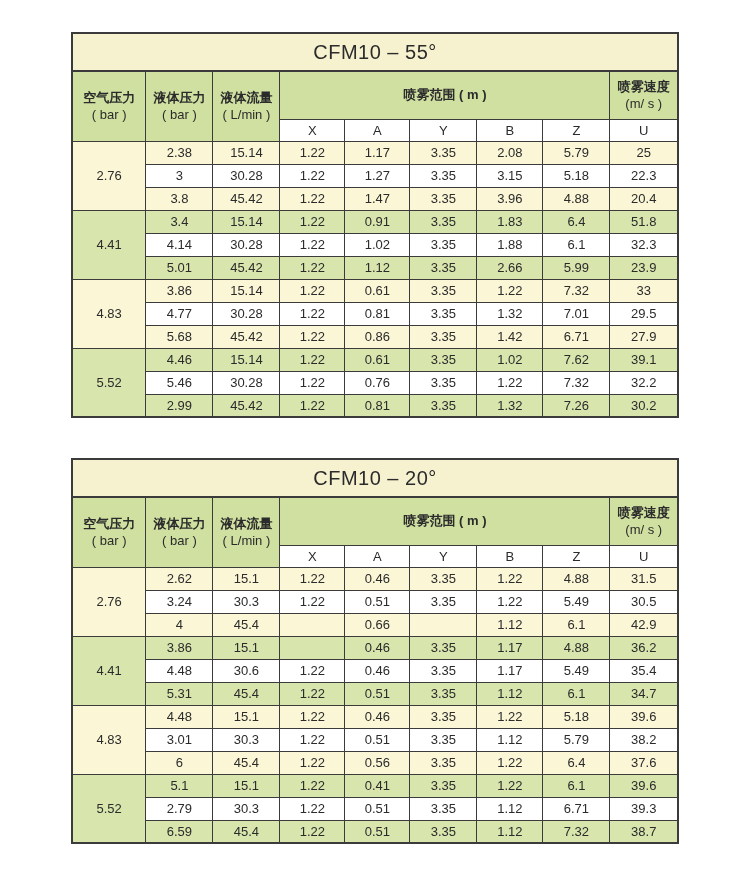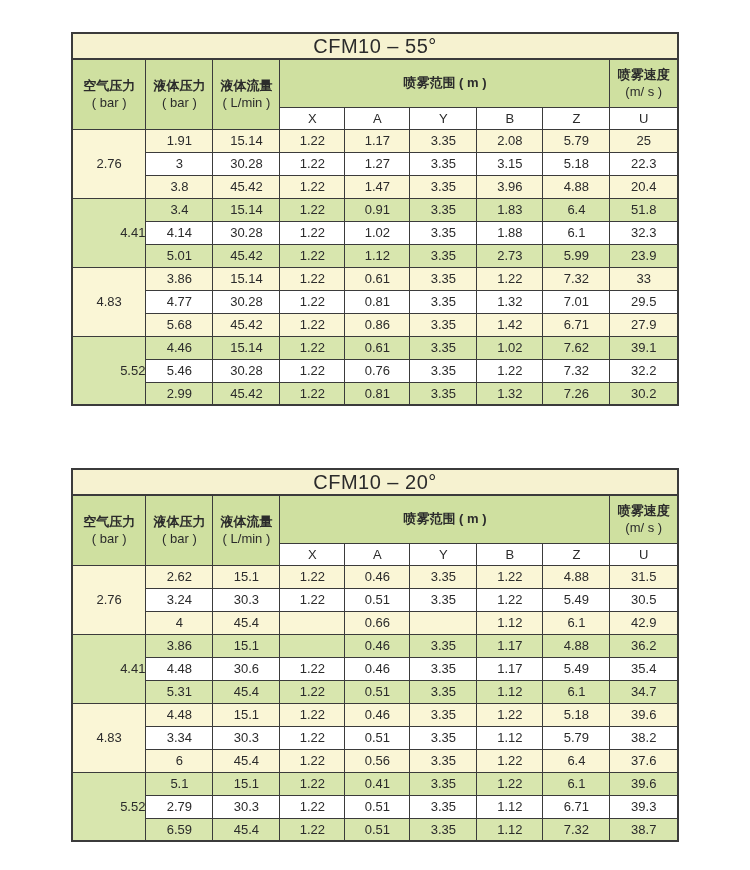--- a/index.html
+++ b/index.html
@@ -20,54 +20,54 @@
     color:var(--text);
   }
   .page{padding-top:32px;}
   table.spec-table{
     width:608px;
     margin:0 auto;
     border-collapse:collapse;
     table-layout:fixed;
     border:2px solid var(--border);
   }
-  table.spec-table + table.spec-table{margin-top:62px;}
+  table.spec-table + table.spec-table{margin-top:40px;}
   .spec-table th,.spec-table td{
     border:1px solid var(--border);
     text-align:center;
     vertical-align:middle;
     font-size:13px;
     font-weight:normal;
     overflow:hidden;
     white-space:nowrap;
   }
   .title-row th{
     background:var(--title_bg);
-    height:26px;
+    height:38px;
     font-size:20px;
     letter-spacing:0.5px;
     border-bottom:2px solid var(--border);
   }
   .head-row th{
     background:var(--header_green);
     height:48px;
     line-height:1.35;
   }
   .head-row .hlabel{font-weight:bold;}
   .head-row .hunit{font-weight:normal;}
   .sub-header td{
     background:var(--white_row);
     height:22px;
   }
   tbody td{height:23px;}
   tr.cream td{background:var(--cream_row);}
   tr.green td{background:var(--green_row);}
   tr.white td{background:var(--white_row);}
   td.air.cream{background:var(--cream_row);}
-  td.air.green{background:var(--green_row);text-align:right;}
+  td.air.green{background:var(--green_row);}
 </style>
 </head>
 <body>
 
 <div class="page">
 
   <table class="spec-table">
     <colgroup>
       <col style="width:74px">
         <col style="width:67px">
@@ -95,21 +95,21 @@
           <td>A</td>
           <td>Y</td>
           <td>B</td>
           <td>Z</td>
           <td>U</td>
         </tr>
     </thead>
     <tbody>
         <tr class="cream">
           <td rowspan="3" class="air cream">2.76</td>
-          <td>1.91</td>
+          <td>2.38</td>
           <td>15.14</td>
           <td>1.22</td>
           <td>1.17</td>
           <td>3.35</td>
           <td>2.08</td>
           <td>5.79</td>
           <td>25</td>
         </tr>
         <tr class="white">
           <td>3</td>
@@ -151,21 +151,21 @@
           <td>1.88</td>
           <td>6.1</td>
           <td>32.3</td>
         </tr>
         <tr class="green">
           <td>5.01</td>
           <td>45.42</td>
           <td>1.22</td>
           <td>1.12</td>
           <td>3.35</td>
-          <td>2.73</td>
+          <td>2.66</td>
           <td>5.99</td>
           <td>23.9</td>
         </tr>
         <tr class="cream">
           <td rowspan="3" class="air cream">4.83</td>
           <td>3.86</td>
           <td>15.14</td>
           <td>1.22</td>
           <td>0.61</td>
           <td>3.35</td>
@@ -327,21 +327,21 @@
           <td>4.48</td>
           <td>15.1</td>
           <td>1.22</td>
           <td>0.46</td>
           <td>3.35</td>
           <td>1.22</td>
           <td>5.18</td>
           <td>39.6</td>
         </tr>
         <tr class="white">
-          <td>3.34</td>
+          <td>3.01</td>
           <td>30.3</td>
           <td>1.22</td>
           <td>0.51</td>
           <td>3.35</td>
           <td>1.12</td>
           <td>5.79</td>
           <td>38.2</td>
         </tr>
         <tr class="cream">
           <td>6</td>

